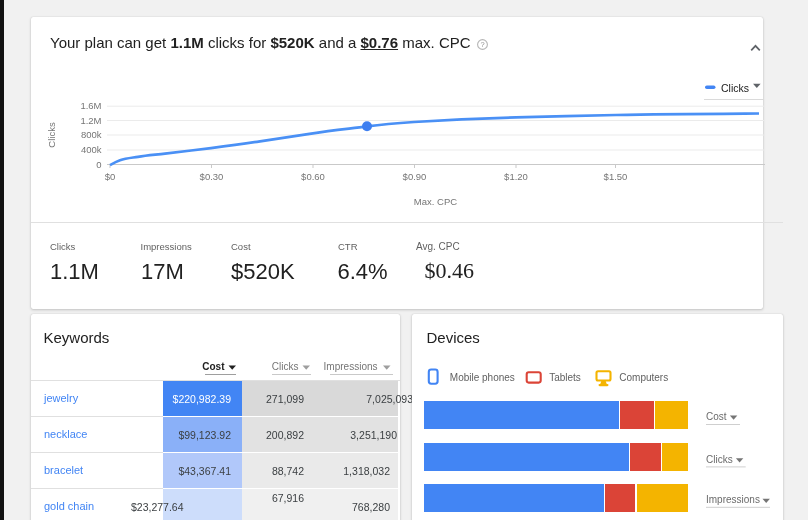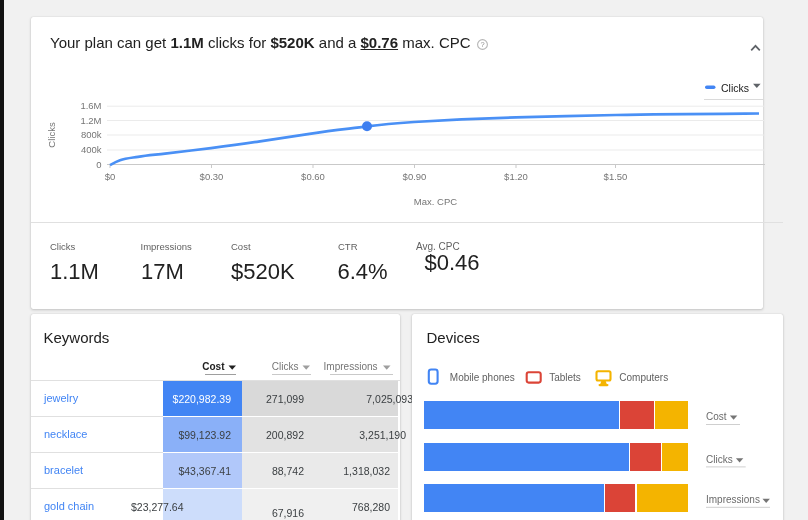--- a/index.html
+++ b/index.html
@@ -69,21 +69,21 @@
 
   <div class="abs" style="left:19px; top:225.2px; font-size:9.5px; line-height:9.5px; color:#616161;">Clicks</div>
   <div class="abs" style="left:19px; top:243.6px; font-size:22px; line-height:22px; color:#212121;">1.1M</div>
   <div class="abs" style="left:109.5px; top:225.2px; font-size:9.5px; line-height:9.5px; color:#616161;">Impressions</div>
   <div class="abs" style="left:110px; top:243.6px; font-size:22px; line-height:22px; color:#212121;">17M</div>
   <div class="abs" style="left:200px; top:225.2px; font-size:9.5px; line-height:9.5px; color:#616161;">Cost</div>
   <div class="abs" style="left:200px; top:243.6px; font-size:22px; line-height:22px; color:#212121;">$520K</div>
   <div class="abs" style="left:307px; top:225.2px; font-size:9.5px; line-height:9.5px; color:#616161;">CTR</div>
   <div class="abs" style="left:306.5px; top:243.6px; font-size:22px; line-height:22px; color:#212121;">6.4%</div>
   <div class="abs" style="left:385px; top:225.2px; font-size:10px; line-height:9.5px; color:#616161;">Avg. CPC</div>
-  <div class="abs" style="left:393.5px; top:235px; font-size:22px; line-height:22px; color:#212121;">$0.46</div>
+  <div class="abs" style="left:393.5px; top:243px; font-size:22px; line-height:22px; color:#212121;font-family:Liberation Serif, serif;">$0.46</div>
 </div>
 
 <div class="card" id="card2">
   <div class="abs" style="left:12.5px; top:15.5px; font-size:15px; line-height:15px; color:#212121;">Keywords</div>
 
   <svg class="abs" style="left:0; top:44px;" width="369" height="22" viewBox="0 0 369 22">
     <text x="193.5" y="11.6" font-size="10" font-weight="bold" fill="#212121" text-anchor="end">Cost</text>
     <path d="M197.5 7.4 L205 7.4 L201.2 11.7 Z" fill="#212121"></path>
     <line x1="174" y1="16.5" x2="205" y2="16.5" stroke="#9e9e9e" stroke-width="1"></line>
     <text x="267.5" y="11.6" font-size="10" fill="#757575" text-anchor="end">Clicks</text>
@@ -113,23 +113,23 @@
   <div class="abs" style="left:13px; top:151px; font-size:11px; line-height:11px; color:#4285f4;">bracelet</div>
   <div class="abs" style="left:13px; top:187px; font-size:11px; line-height:11px; color:#4285f4;">gold chain</div>
 
   <div class="abs" style="left:100px; top:79.5px; width:100px; font-size:10.5px; line-height:10.5px; color:#fff; text-align:right;">$220,982.39</div>
   <div class="abs" style="left:100px; top:115.5px; width:100px; font-size:10.5px; line-height:10.5px; color:#3c4043; text-align:right;">$99,123.92</div>
   <div class="abs" style="left:100px; top:151.5px; width:100px; font-size:10.5px; line-height:10.5px; color:#3c4043; text-align:right;">$43,367.41</div>
   <div class="abs" style="left:100px; top:187.5px; width:100px; font-size:10.5px; line-height:10.5px; color:#3c4043; ">$23,277.64</div>
   <div class="abs" style="left:173px; top:79.5px; width:100px; font-size:10.5px; line-height:10.5px; color:#3c4043; text-align:right;">271,099</div>
   <div class="abs" style="left:173px; top:115.5px; width:100px; font-size:10.5px; line-height:10.5px; color:#3c4043; text-align:right;">200,892</div>
   <div class="abs" style="left:173px; top:151.5px; width:100px; font-size:10.5px; line-height:10.5px; color:#3c4043; text-align:right;">88,742</div>
-  <div class="abs" style="left:173px; top:194px; width:100px; font-size:10.5px; line-height:10.5px; color:#3c4043; text-align:right;">67,916</div>
+  <div class="abs" style="left:173px; top:179px; width:100px; font-size:10.5px; line-height:10.5px; color:#3c4043; text-align:right;">67,916</div>
   <div class="abs" style="left:259px; top:79.5px; width:123px; font-size:10.5px; line-height:10.5px; color:#3c4043; text-align:right;">7,025,093</div>
-  <div class="abs" style="left:259px; top:115.5px; width:116px; font-size:10.5px; line-height:10.5px; color:#3c4043; text-align:right;">3,251,190</div>
+  <div class="abs" style="left:259px; top:115.5px; width:107px; font-size:10.5px; line-height:10.5px; color:#3c4043; text-align:right;">3,251,190</div>
   <div class="abs" style="left:259px; top:151.5px; width:100px; font-size:10.5px; line-height:10.5px; color:#3c4043; text-align:right;">1,318,032</div>
   <div class="abs" style="left:259px; top:187.5px; width:100px; font-size:10.5px; line-height:10.5px; color:#3c4043; text-align:right;">768,280</div>
 </div>
 
 <div class="card" id="card3">
   <div class="abs" style="left:14.5px; top:15.5px; font-size:15px; line-height:15px; color:#212121;">Devices</div>
 
   <svg class="abs" style="left:0; top:50px;" width="371" height="28" viewBox="0 0 371 28">
     <rect x="16.8" y="5.5" width="8.8" height="14.2" rx="2.4" fill="none" stroke="#4285f4" stroke-width="2.1"></rect>
     <text x="37.8" y="17" font-size="10" fill="#616161">Mobile phones</text>

